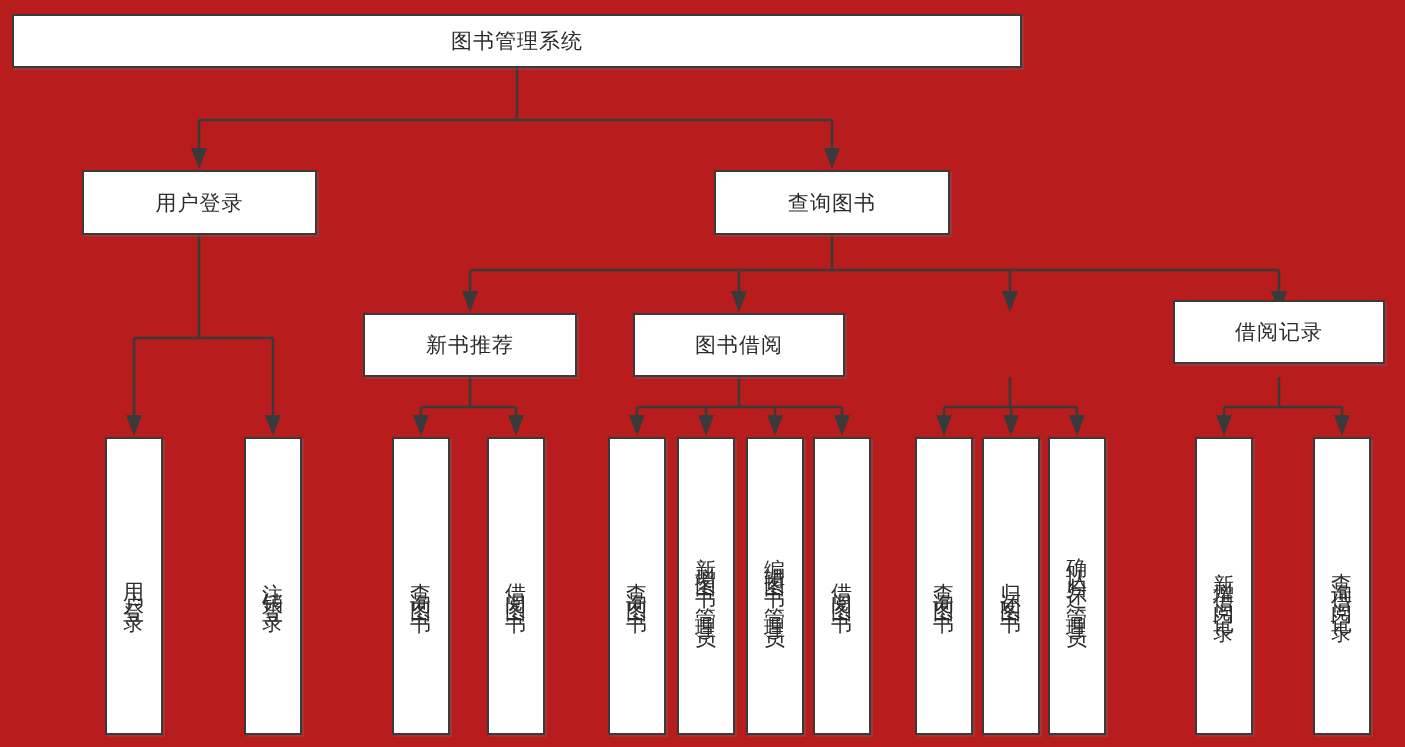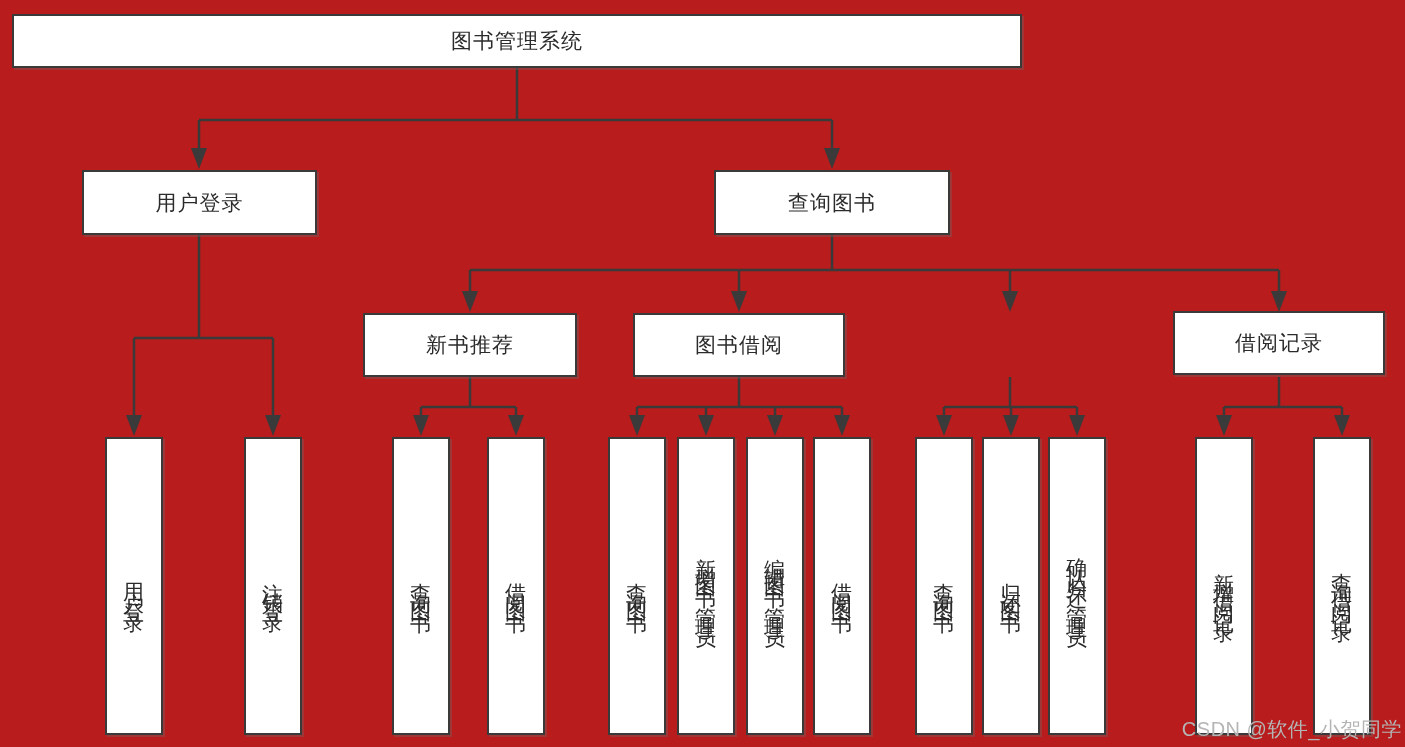--- a/index.html
+++ b/index.html
@@ -150,21 +150,21 @@
   <div class="node" style="left:714px; top:170px; width:236px; height:65px;">
     <span class="label">查询图书</span>
   </div>
 
   <div class="node" style="left:363px; top:313px; width:214px; height:64px;align-items:center;">
     <span class="label">新书推荐</span>
   </div>
   <div class="node" style="left:633px; top:313px; width:212px; height:64px;">
     <span class="label">图书借阅</span>
   </div>
-  <div class="node" style="left:1173px; top:311px; width:212px; height:64px;font-family:Liberation Mono, monospace;">
+  <div class="node" style="left:1173px; top:300px; width:212px; height:64px;font-family:Liberation Mono, monospace;">
     <span class="label">借阅记录</span>
   </div>
 
   <div class="node vnode" style="left:105px; top:437px; width:58px; height:298px;">
     <span class="label">用户登录</span>
   </div>
   <div class="node vnode" style="left:244px; top:437px; width:58px; height:298px;">
     <span class="label">注销登录</span>
   </div>
 
@@ -198,15 +198,14 @@
     <span class="label">确认归还（管理员）</span>
   </div>
 
   <div class="node vnode" style="left:1195px; top:437px; width:58px; height:298px;">
     <span class="label">新增借阅记录</span>
   </div>
   <div class="node vnode" style="left:1313px; top:437px; width:58px; height:298px;">
     <span class="label">查询借阅记录</span>
   </div>
 
-  <div class="watermark">CSDN @软件_小贺同学</div>
 
 </div>
 
 </body></html>

